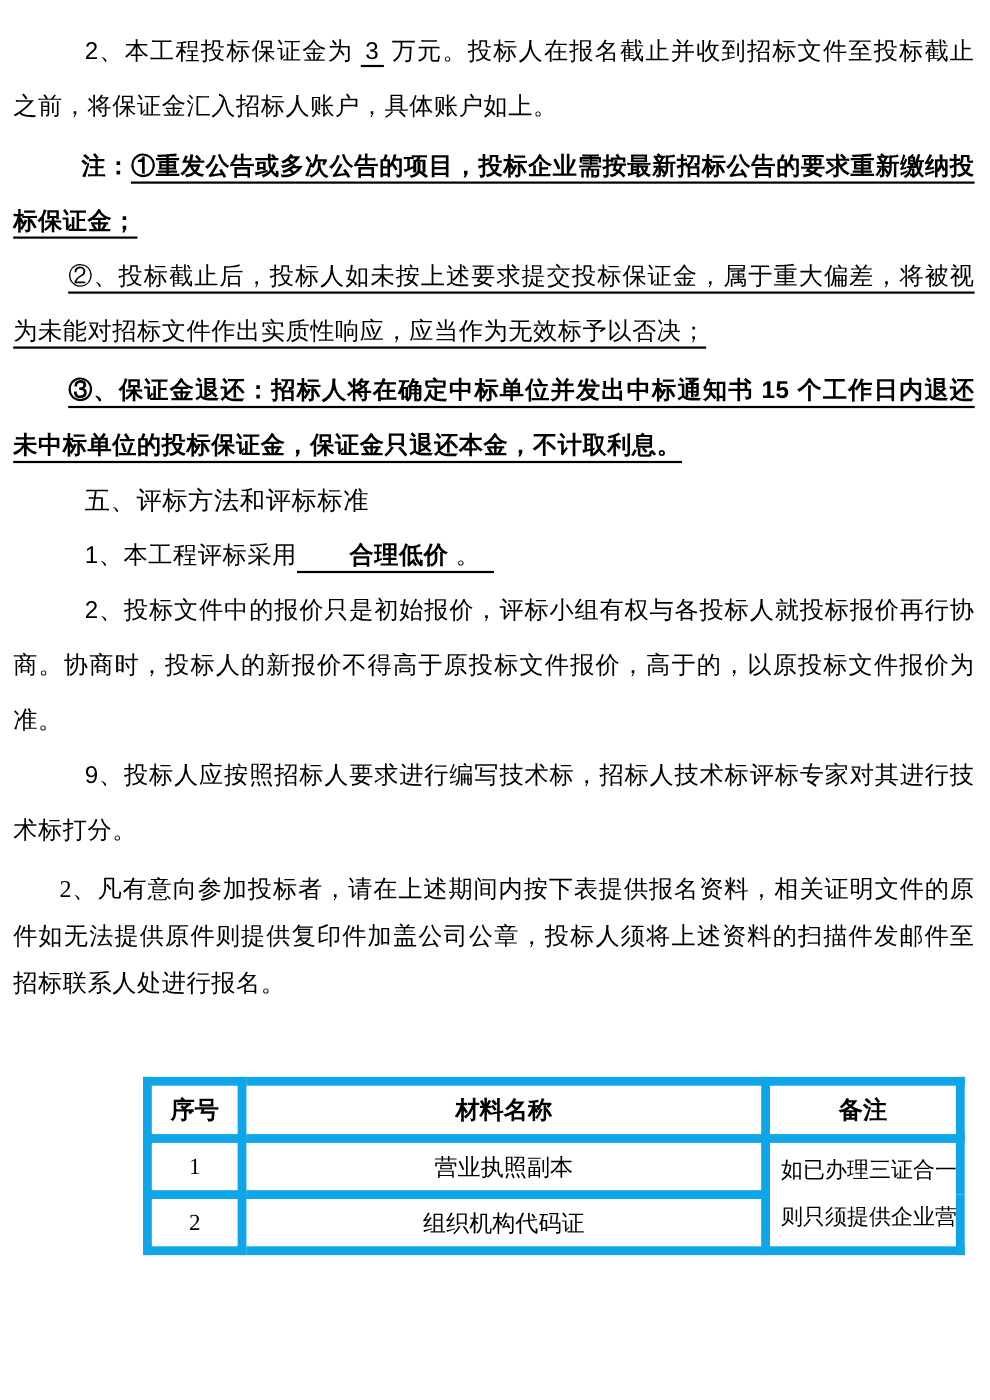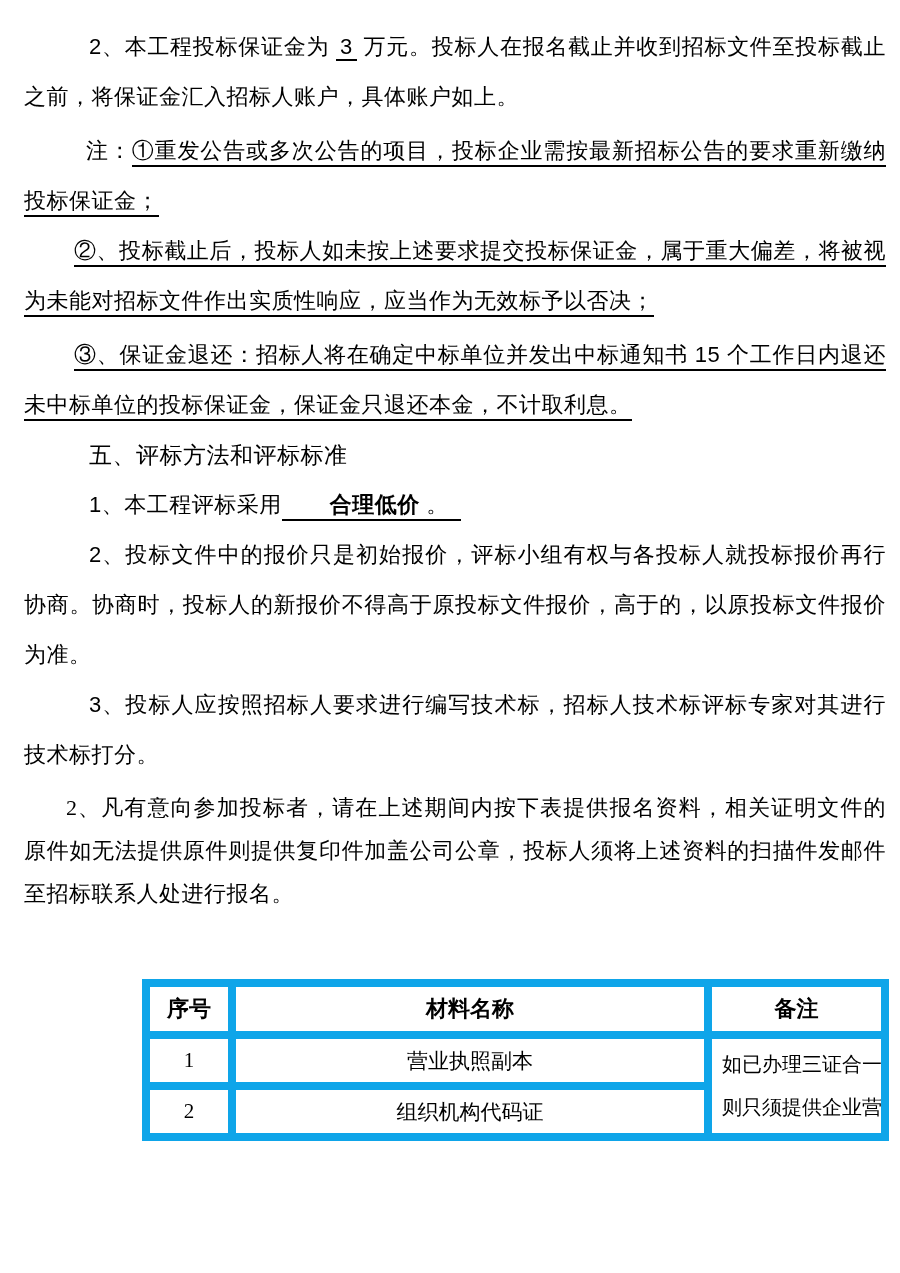--- a/index.html
+++ b/index.html
@@ -6,21 +6,21 @@
   .page {
     position: relative;
     width: 900px;
     height: 1273px;
     background: #ffffff;
     color: #000000;
     overflow: hidden;
     box-sizing: border-box;
   }
   .content {
-    padding: 22px 14px 0 24px;
+    padding: 22px 14px 0 12px;
     box-sizing: border-box;
   }
   p { margin: 0; text-align: justify; }
 
   
   .sans {
     font-family: "Liberation Sans", sans-serif;
     font-size: 22px;
     line-height: 50px;
     letter-spacing: 0.5px;
@@ -33,21 +33,21 @@
     letter-spacing: 0.5px;
   }
   .heading { font-weight: normal; font-size: 23px; }
 
   .ind-65 { text-indent: 65px; }
   .ind-62 { text-indent: 62px; }
   .ind-50 { text-indent: 50px; }
   .ind-75 { text-indent: 75px; }
   .ind-42 { text-indent: 42px; }
 
-  .mt-4 { margin-top: 4px; }
+  .mt-4 { margin-top: 4px; font-weight: bold; }
   .mt-6 { margin-top: 6px; }
   .mt-8 { margin-top: 8px; }
 
   
   .u {
     border-bottom: 2px solid #000;
     padding-bottom: 2px;
   }
   .u-num { padding: 0 4px; }
   .u-fill { padding-left: 48px; padding-right: 12px; }
@@ -103,21 +103,21 @@
     <p class="sans ind-50"><span class="u">②、投标截止后，投标人如未按上述要求提交投标保证金，属于重大偏差，将被视为未能对招标文件作出实质性响应，应当作为无效标予以否决；</span></p>
 
     <p class="sans ind-50 mt-4"><span class="u">③、保证金退还：招标人将在确定中标单位并发出中标通知书 15 个工作日内退还未中标单位的投标保证金，保证金只退还本金，不计取利息。</span></p>
 
     <p class="sans heading ind-65">五、评标方法和评标标准</p>
 
     <p class="sans ind-65"><span>1、本工程评标采用</span><span class="u u-fill"><span class="bold">合理低价</span><span> 。</span></span></p>
 
     <p class="sans ind-65">2、投标文件中的报价只是初始报价，评标小组有权与各投标人就投标报价再行协商。协商时，投标人的新报价不得高于原投标文件报价，高于的，以原投标文件报价为准。</p>
 
-    <p class="sans ind-65">3、投标人应按照招标人要求进行编写技术标，招标人技术标评标专家对其进行技术标打分。</p>
+    <p class="sans ind-65">9、投标人应按照招标人要求进行编写技术标，招标人技术标评标专家对其进行技术标打分。</p>
 
 
 
     <p class="serif ind-42 mt-6">2、凡有意向参加投标者，请在上述期间内按下表提供报名资料，相关证明文件的原件如无法提供原件则提供复印件加盖公司公章，投标人须将上述资料的扫描件发邮件至招标联系人处进行报名。</p>
 
     <table class="materials-table">
       <colgroup>
         <col style="width:86px">
         <col style="width:476px">
         <col style="width:177px">

